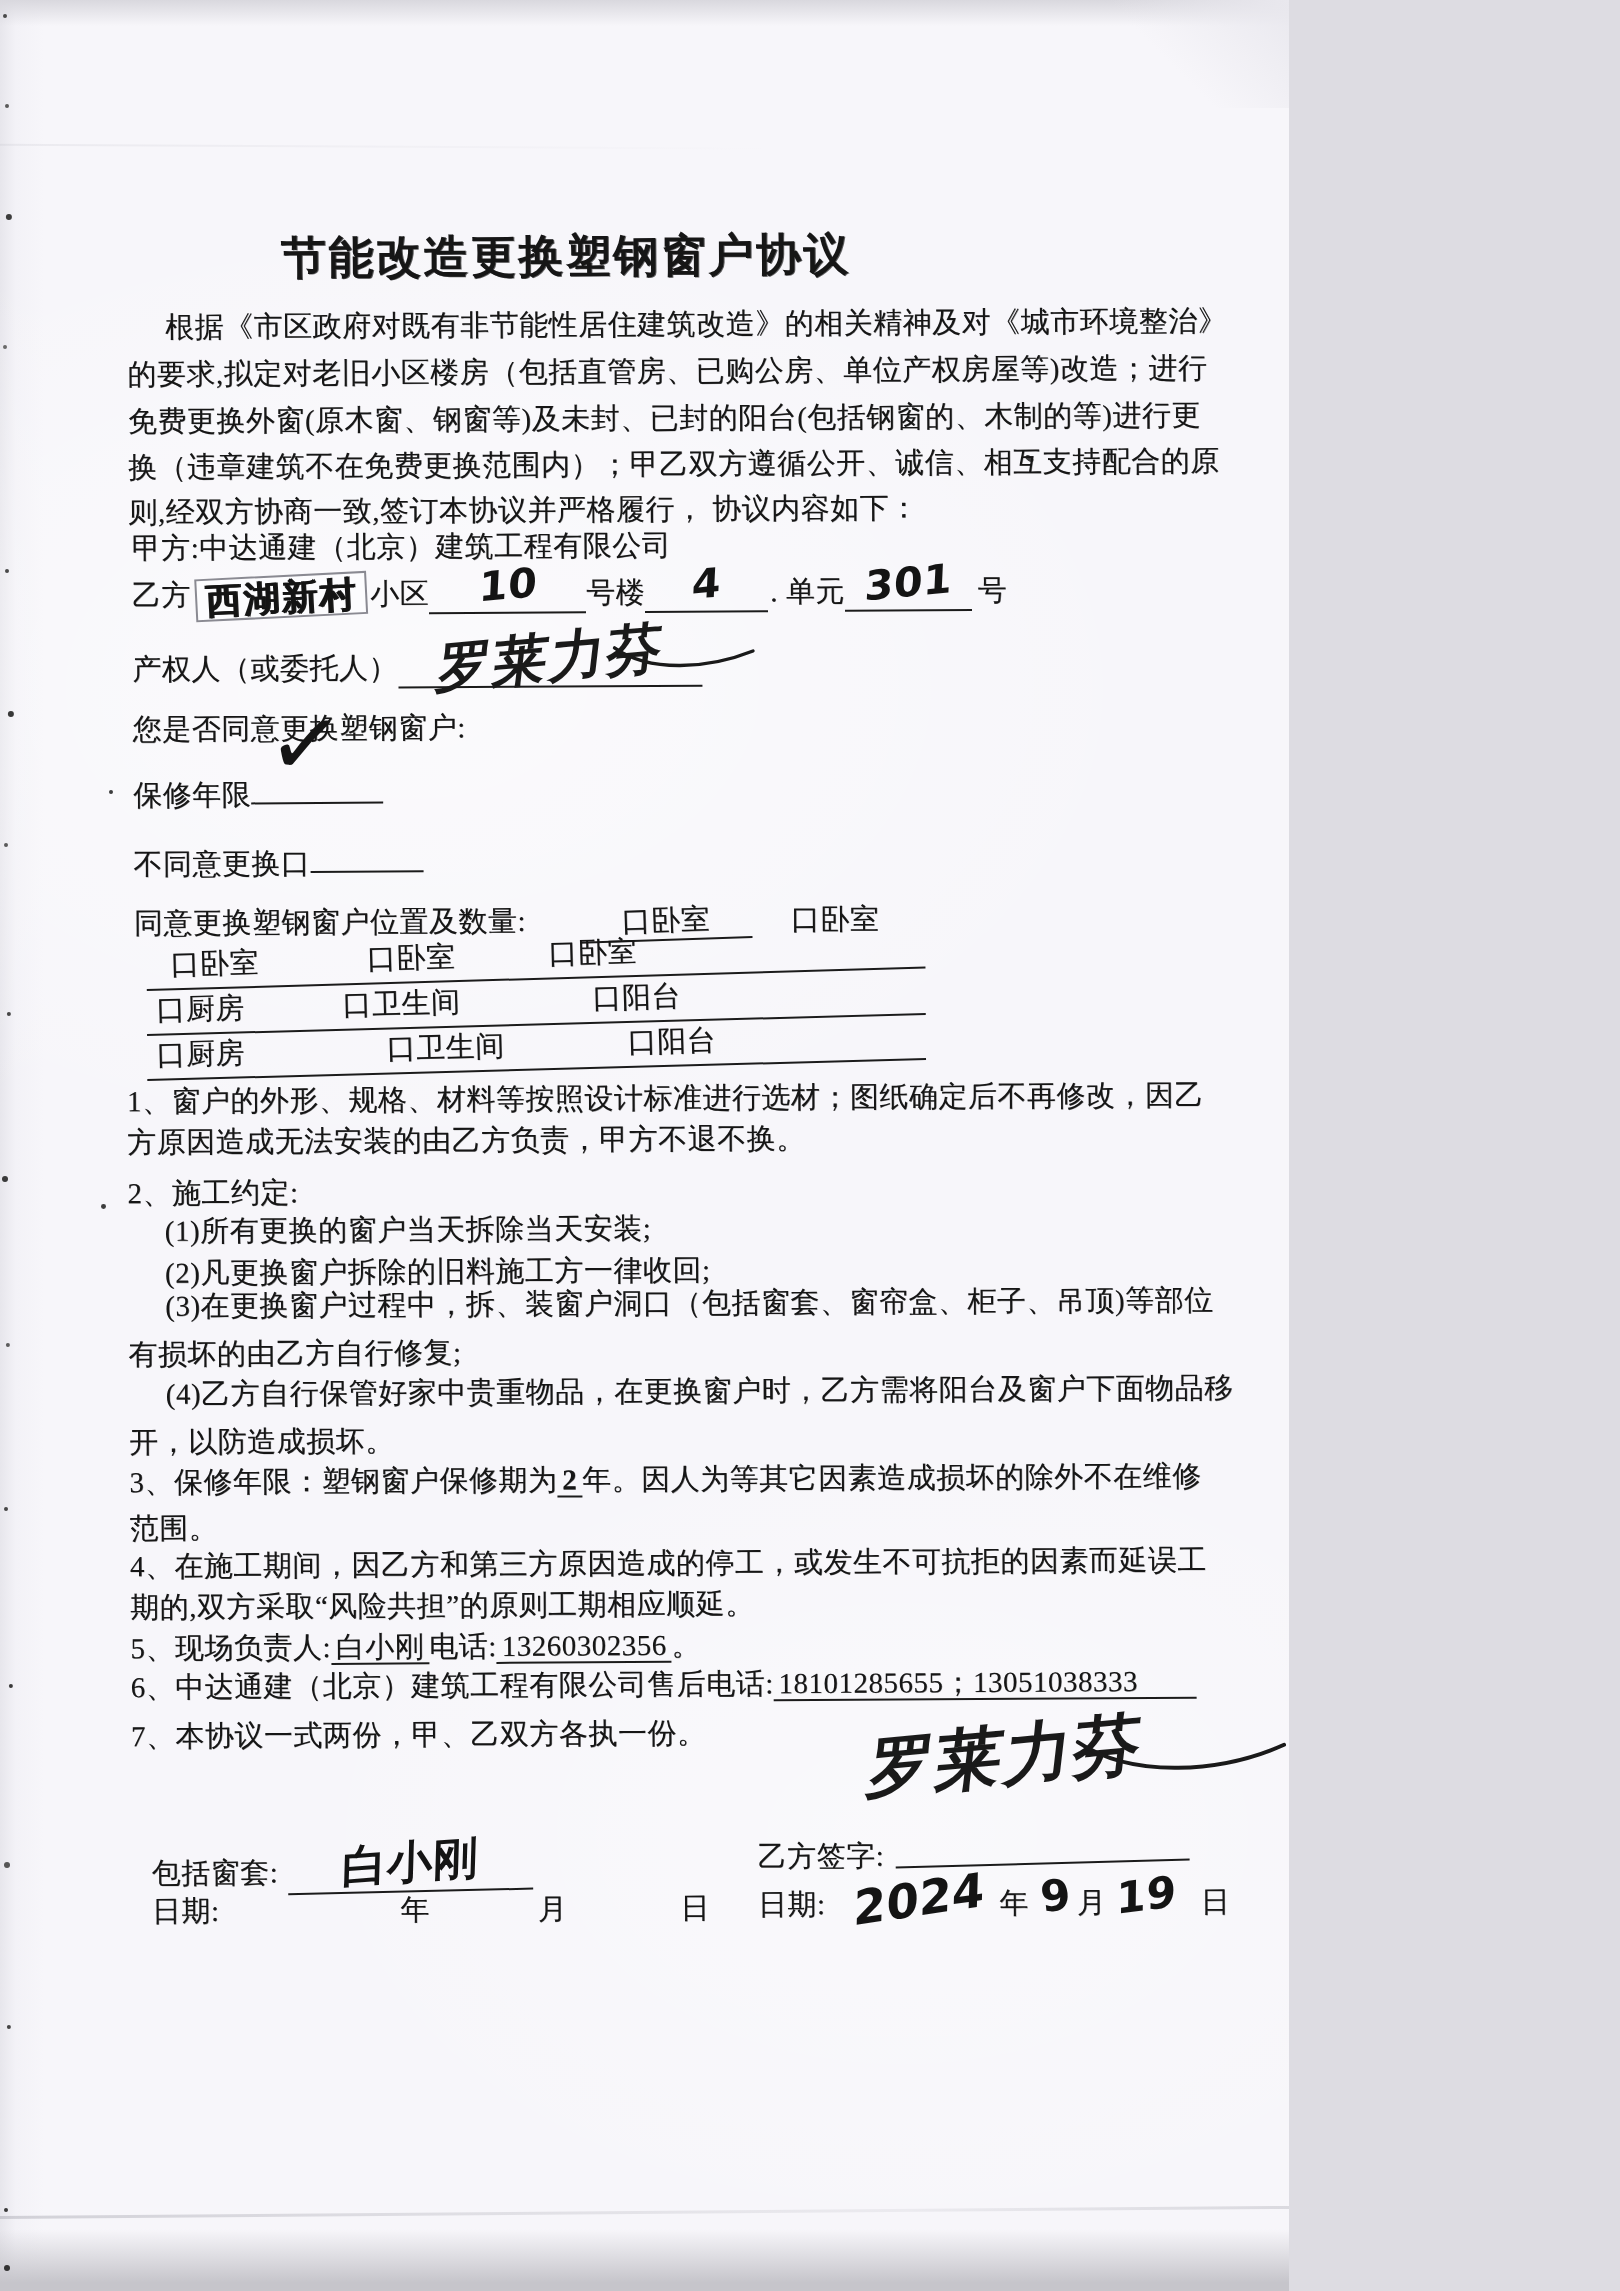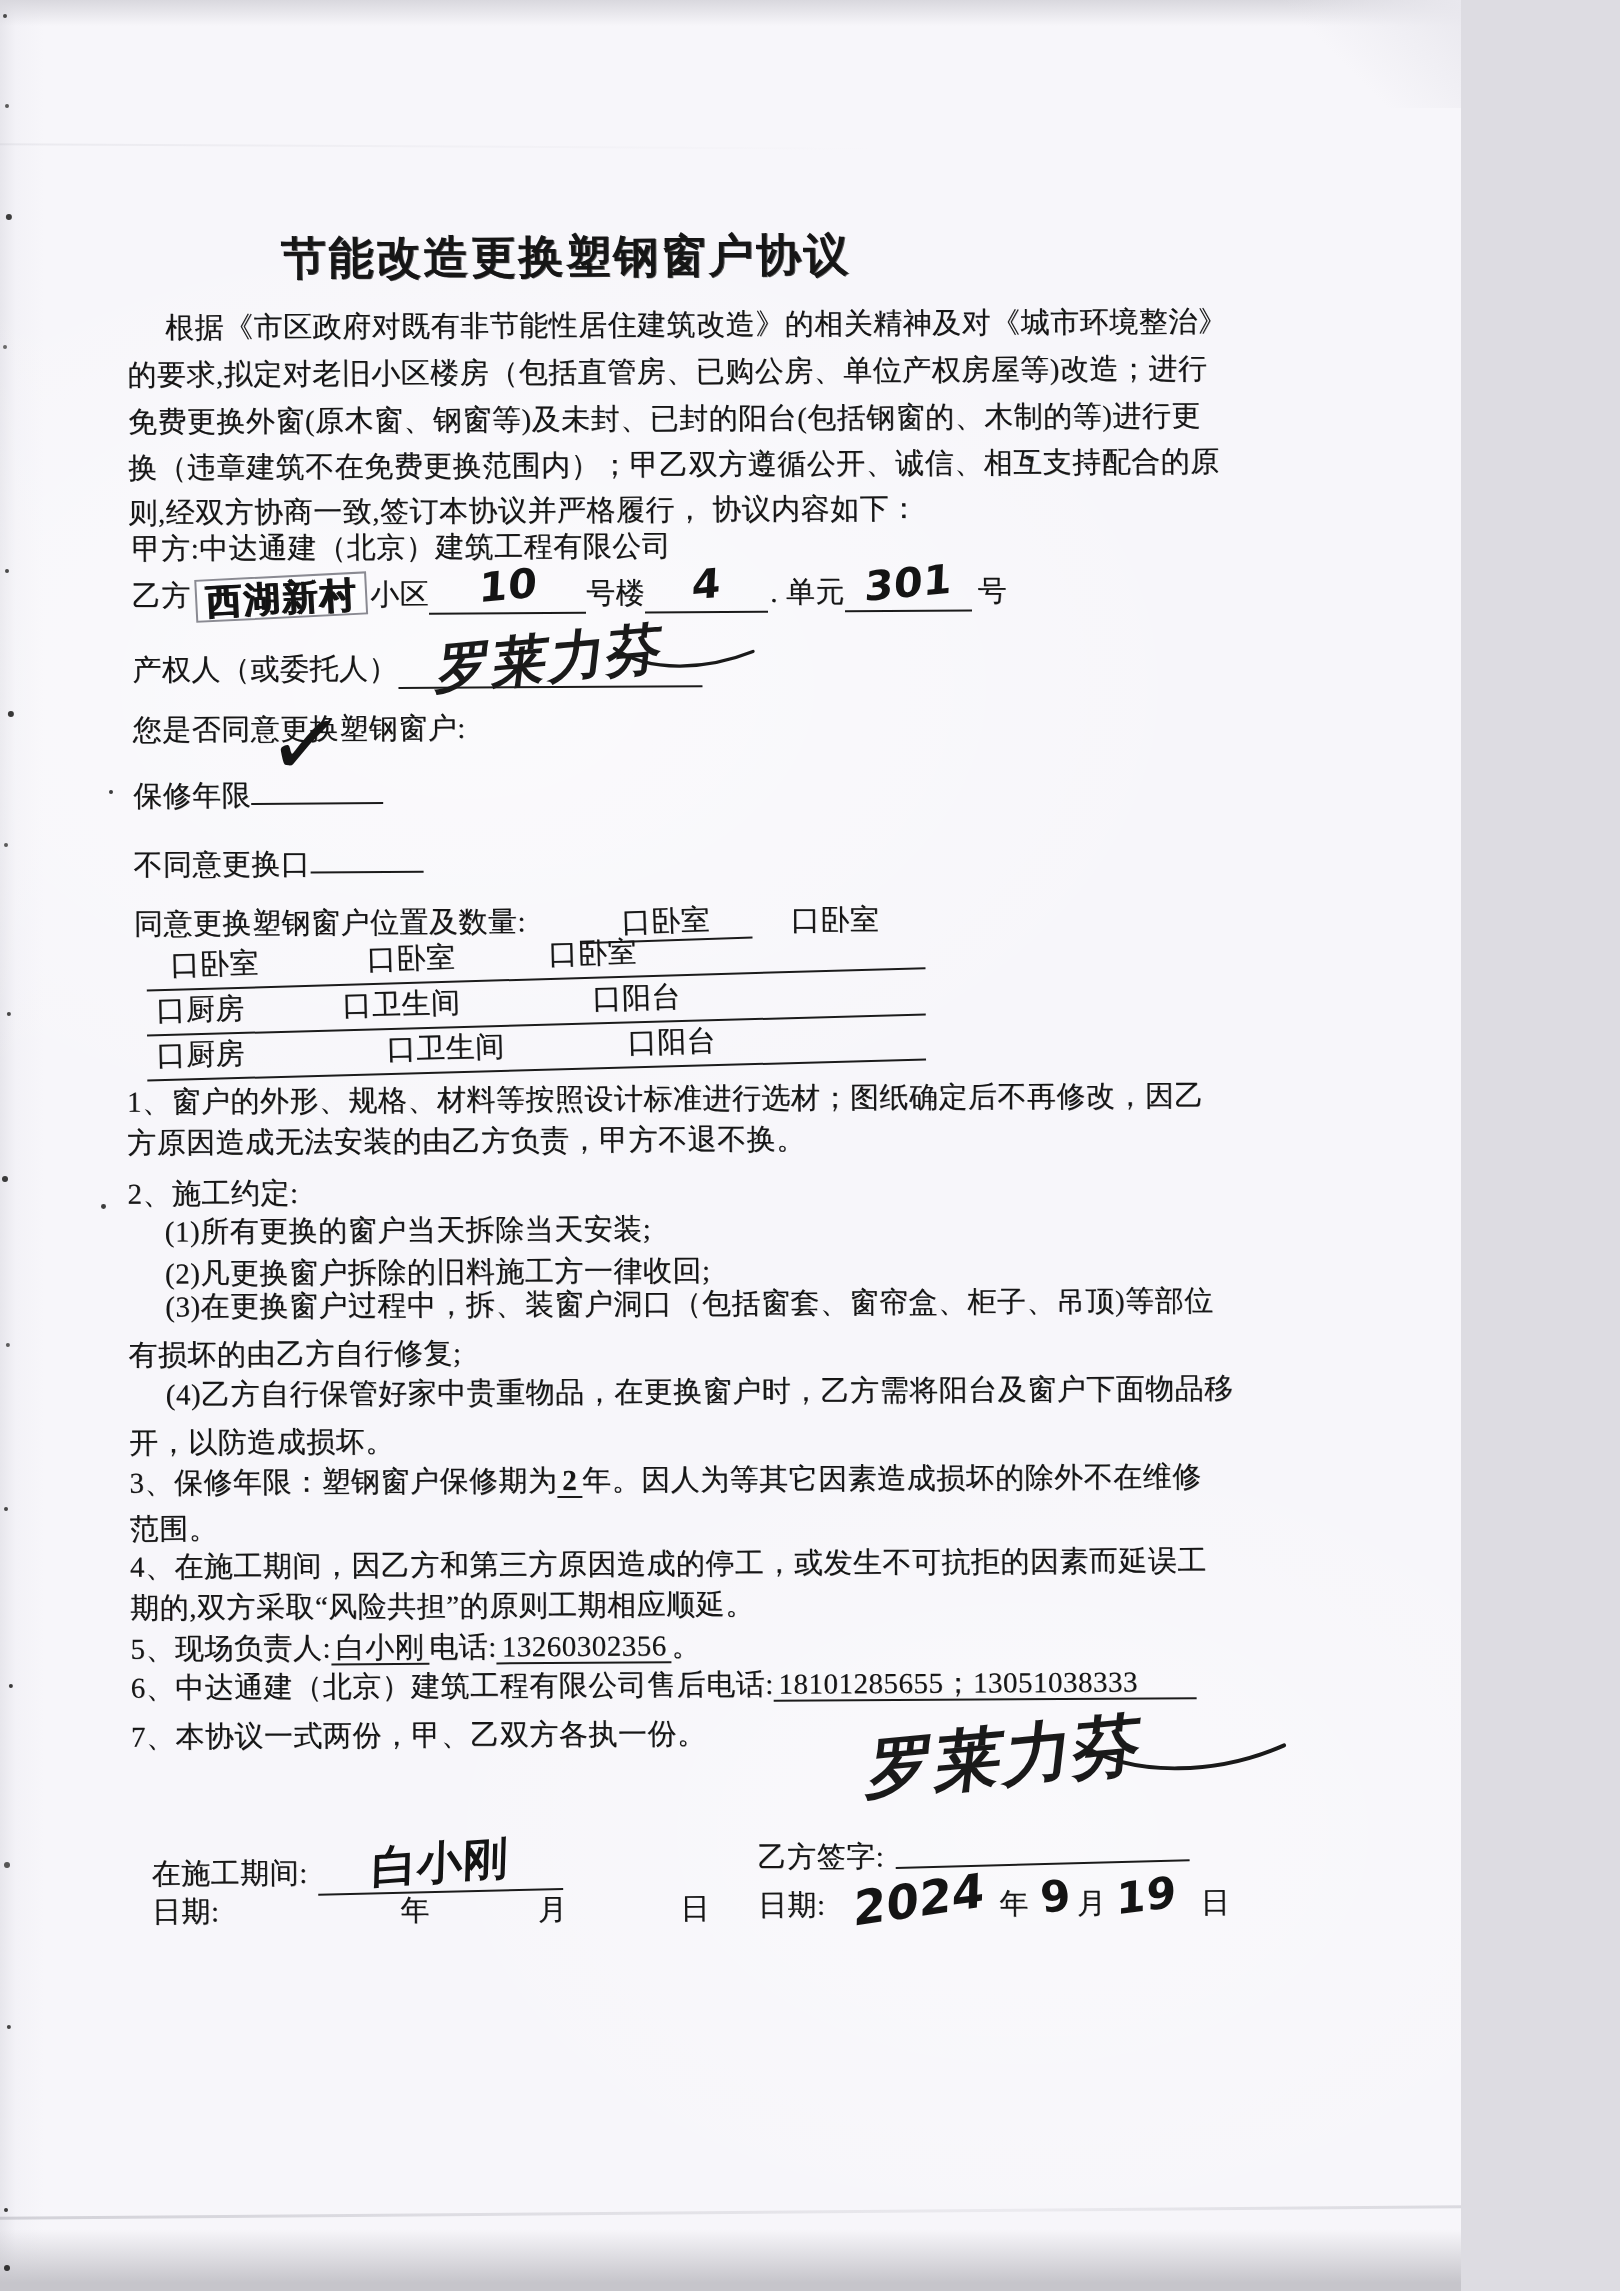--- a/index.html
+++ b/index.html
@@ -1,23 +1,23 @@
 <!DOCTYPE html>
 <html><head>
 <meta charset="utf-8">
 <style>
   html,body{margin:0;padding:0;background:#dddce2;}
   .page{
-    position:relative;width:1417px;height:2292px;overflow:hidden;
+    position:relative;width:1289px;height:2292px;overflow:hidden;
     background:
       radial-gradient(ellipse 1078px 686px at 32% 30%, rgba(255,255,255,.50), rgba(255,255,255,0) 72%),
       radial-gradient(ellipse 882px 588px at 70% 80%, rgba(255,255,255,.35), rgba(255,255,255,0) 75%),
       linear-gradient(90deg,#e7e6ec 0px,#f3f2f7 15.7px,#f7f6fa 44px,#f7f6fa 1544px,#eeedf2 1583px,#e3e2e8 1620px),
       #f5f4f9;
-    font-family:"Liberation Serif","DejaVu Serif",serif;color:#161616;padding-left:44px;
+    font-family:"Liberation Serif","DejaVu Serif",serif;color:#161616;
   }
   .edge-top{position:absolute;left:0;right:0;top:0;height:25.5px;
     background:linear-gradient(#d9d8de,rgba(217,216,222,0));}
   .edge-bottom{position:absolute;left:0;right:0;bottom:0;height:63px;
     background:linear-gradient(rgba(198,197,203,0),#c6c5cb 85%);}
   .fold-tr{position:absolute;right:0;top:0;width:186px;height:108px;
     background:linear-gradient(225deg,#e9e8ee 0%,rgba(233,232,238,0) 62%);}
   .crease-bottom{position:absolute;left:-9.8px;right:-9.8px;top:2211px;height:2.9px;
     background:linear-gradient(90deg,rgba(150,150,160,.38),rgba(150,150,160,.12) 70%,rgba(150,150,160,.3));
     transform:rotate(-.45deg);}
@@ -148,21 +148,21 @@
 
     <div class="line" style="left:127px;top:1715px;">7、本协议一式两份，甲、乙双方各执一份。</div>
 
     <div class="line" style="left:863px;top:1740px;">
       <span class="sig-wrap"><span class="sig" style="font-size:67px;">罗莱力芬</span><svg class="sig-tail" width="216" height="59" style="right:-147px;bottom:0px;" viewBox="0 0 220 60">
             <path d="M4 14 C 60 52, 150 46, 214 18" stroke="#1a1a1a" stroke-width="4" fill="none" stroke-linecap="round"></path>
           </svg></span>
     </div>
 
     <div class="line" style="left:147px;top:1846px;">
-      <span>在施工期间:</span><span class="u" style="width:245px;margin-left:9.8px;transform:rotate(-1deg);"><span class="hand" style="display:inline-block;font-size:45px;transform:rotate(-3deg) skewX(-6deg) translateY(-3.9px);">白小刚</span></span>
+      <span>包括窗套:</span><span class="u" style="width:245px;margin-left:9.8px;transform:rotate(-1deg);"><span class="hand" style="display:inline-block;font-size:45px;transform:rotate(-3deg) skewX(-6deg) translateY(-3.9px);">白小刚</span></span>
     </div>
     <div class="line" style="left:147px;top:1890px;">
       <span>日期:</span><span style="margin-left:181px;">年</span><span style="margin-left:108px;">月</span><span style="margin-left:113px;">日</span>
     </div>
 
     <div class="line" style="left:753px;top:1839px;">
       <span>乙方签字:</span><span class="u" style="width:294px;margin-left:11.8px;transform:rotate(-1.2deg);"></span>
     </div>
     <div class="line" style="left:753px;top:1880px;">
       <span>日期:</span><span class="hand" style="display:inline-block;font-size:47px;margin-left:27.4px;transform:rotate(-8deg) skewX(-10deg) translateY(2px);">2024</span><span style="margin-left:13.7px;">年</span><span class="hand" style="display:inline-block;font-size:43px;margin-left:11.8px;transform:rotate(-6deg) translateY(-2px);">9</span><span style="margin-left:5.9px;">月</span><span class="hand" style="display:inline-block;font-size:43px;margin-left:9.8px;transform:rotate(-7deg) skewX(-8deg) translateY(-2px);">19</span><span style="margin-left:23.5px;">日</span>

